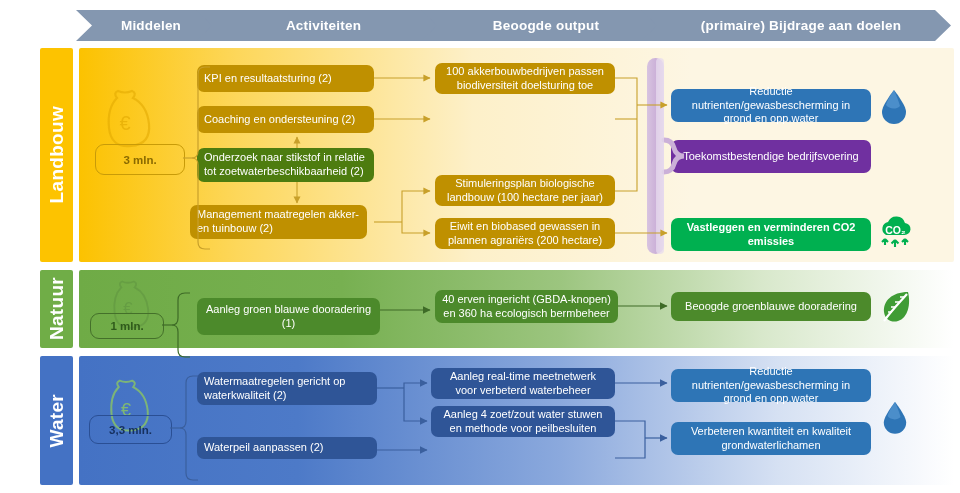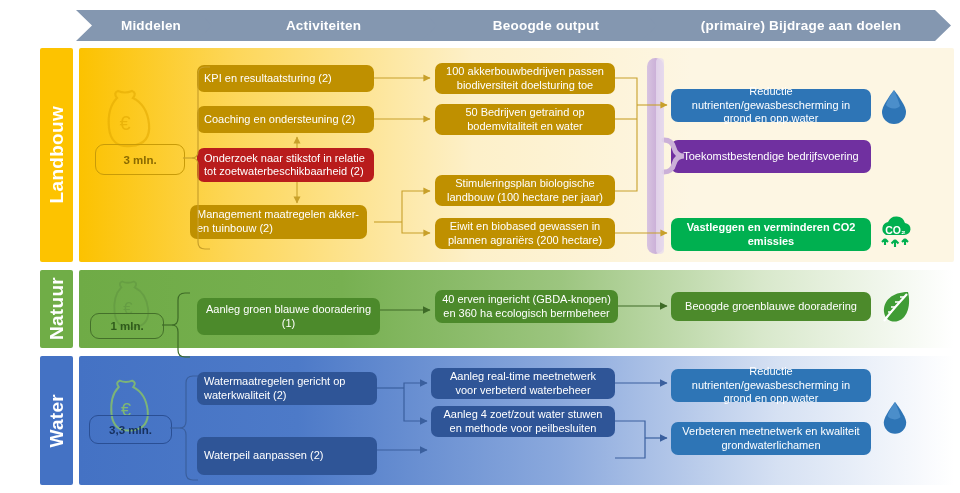--- a/index.html
+++ b/index.html
@@ -70,32 +70,29 @@
   <div class="budget" style="left:95px;top:144px;width:88px;height:29px;border:1.4px solid #c89b08;color:#8a6a00;background:transparent;">
     <span>3 mln.</span>
   </div>
 
   <div class="node left" style="left:197px;top:65px;width:177px;height:27px;background:#bf9000;">
     <span>KPI en resultaatsturing (2)</span>
   </div>
   <div class="node left" style="left:197px;top:106px;width:177px;height:27px;background:#bf9000;">
     <span>Coaching en ondersteuning (2)</span>
   </div>
-  <div class="node left" style="left:197px;top:148px;width:177px;height:34px;background:#b91c1c;align-items:flex-end;">
+  <div class="node left" style="left:197px;top:148px;width:177px;height:34px;background:#4d7c0f;">
     <span>Onderzoek naar stikstof in relatie tot zoetwaterbeschikbaarheid (2)</span>
   </div>
   <div class="node left" style="left:190px;top:205px;width:177px;height:34px;background:#bf9000;">
     <span>Management maatregelen akker- en tuinbouw (2)</span>
   </div>
 
   <div class="node" style="left:435px;top:63px;width:180px;height:31px;background:#bf9000;">
     <span>100 akkerbouwbedrijven passen biodiversiteit doelsturing toe</span>
-  </div>
-  <div class="node" style="left:435px;top:104px;width:180px;height:31px;background:#bf9000;">
-    <span>50 Bedrijven getraind op bodemvitaliteit en water</span>
   </div>
   <div class="node" style="left:435px;top:175px;width:180px;height:31px;background:#bf9000;">
     <span>Stimuleringsplan biologische landbouw (100 hectare per jaar)</span>
   </div>
   <div class="node" style="left:435px;top:218px;width:180px;height:31px;background:#bf9000;">
     <span>Eiwit en biobased gewassen in plannen agrariërs (200 hectare)</span>
   </div>
 
   <div class="node" style="left:671px;top:89px;width:200px;height:33px;background:#2e75b6;">
     <span>Reductie nutrienten/gewasbescherming in grond en opp.water</span>
@@ -161,36 +158,36 @@
     <path d="M20 10 q-4 -5 1 -7 q7 3 14 0 q5 2 1 7 q14 7 16 26 q2 20 -18 22 q-20 2 -22 -18 q-2 -20 8 -30 z" fill="none" stroke="#86c06a" stroke-width="2.2" opacity=".85"></path>
     <text x="28" y="42" font-size="20" text-anchor="middle" fill="#86c06a" opacity=".9" font-family="Liberation Sans, sans-serif">€</text>
   </svg>
   <div class="budget" style="left:89px;top:415px;width:81px;height:27px;border:1.4px solid #2a4f94;color:#16305e;background:transparent;">
     <span>3,3 mln.</span>
   </div>
 
   <div class="node left" style="left:197px;top:372px;width:180px;height:33px;background:#2f5597;">
     <span>Watermaatregelen gericht op waterkwaliteit (2)</span>
   </div>
-  <div class="node left" style="left:197px;top:437px;width:180px;height:38px;background:#2f5597;">
+  <div class="node left" style="left:197px;top:437px;width:180px;height:22px;background:#2f5597;">
     <span>Waterpeil aanpassen (2)</span>
   </div>
 
   <div class="node" style="left:431px;top:368px;width:184px;height:31px;background:#2f5597;">
     <span>Aanleg real-time meetnetwerk voor verbeterd waterbeheer</span>
   </div>
   <div class="node" style="left:431px;top:406px;width:184px;height:31px;background:#2f5597;">
     <span>Aanleg 4 zoet/zout water stuwen en methode voor peilbesluiten</span>
   </div>
 
   <div class="node" style="left:671px;top:369px;width:200px;height:33px;background:#2e75b6;">
     <span>Reductie nutrienten/gewasbescherming in grond en opp.water</span>
   </div>
   <div class="node" style="left:671px;top:422px;width:200px;height:33px;background:#2e75b6;">
-    <span>Verbeteren meetnetwerk en kwaliteit grondwaterlichamen</span>
+    <span>Verbeteren kwantiteit en kwaliteit grondwaterlichamen</span>
   </div>
   <svg class="sideicon" style="left:881px;top:400px;" width="28" height="34" viewBox="0 0 30 36">
     <path d="M15 2 C15 2 3 17 3 24 a12 12 0 0 0 24 0 C27 17 15 2 15 2 z" fill="#2e75b6"></path>
     <path d="M15 2 C15 2 9 10 7 17 c3 4 10 5 14 1 C19 11 15 2 15 2 z" fill="#5b9bd5" opacity=".65"></path>
   </svg>
 
   <svg class="wires" viewBox="0 0 960 493">
     <defs>
       <marker id="ar-gold" markerWidth="7" markerHeight="7" refX="6" refY="3.2" orient="auto">
         <path d="M0,0 L6.5,3.2 L0,6.4 z" fill="#c8a02a"></path>

